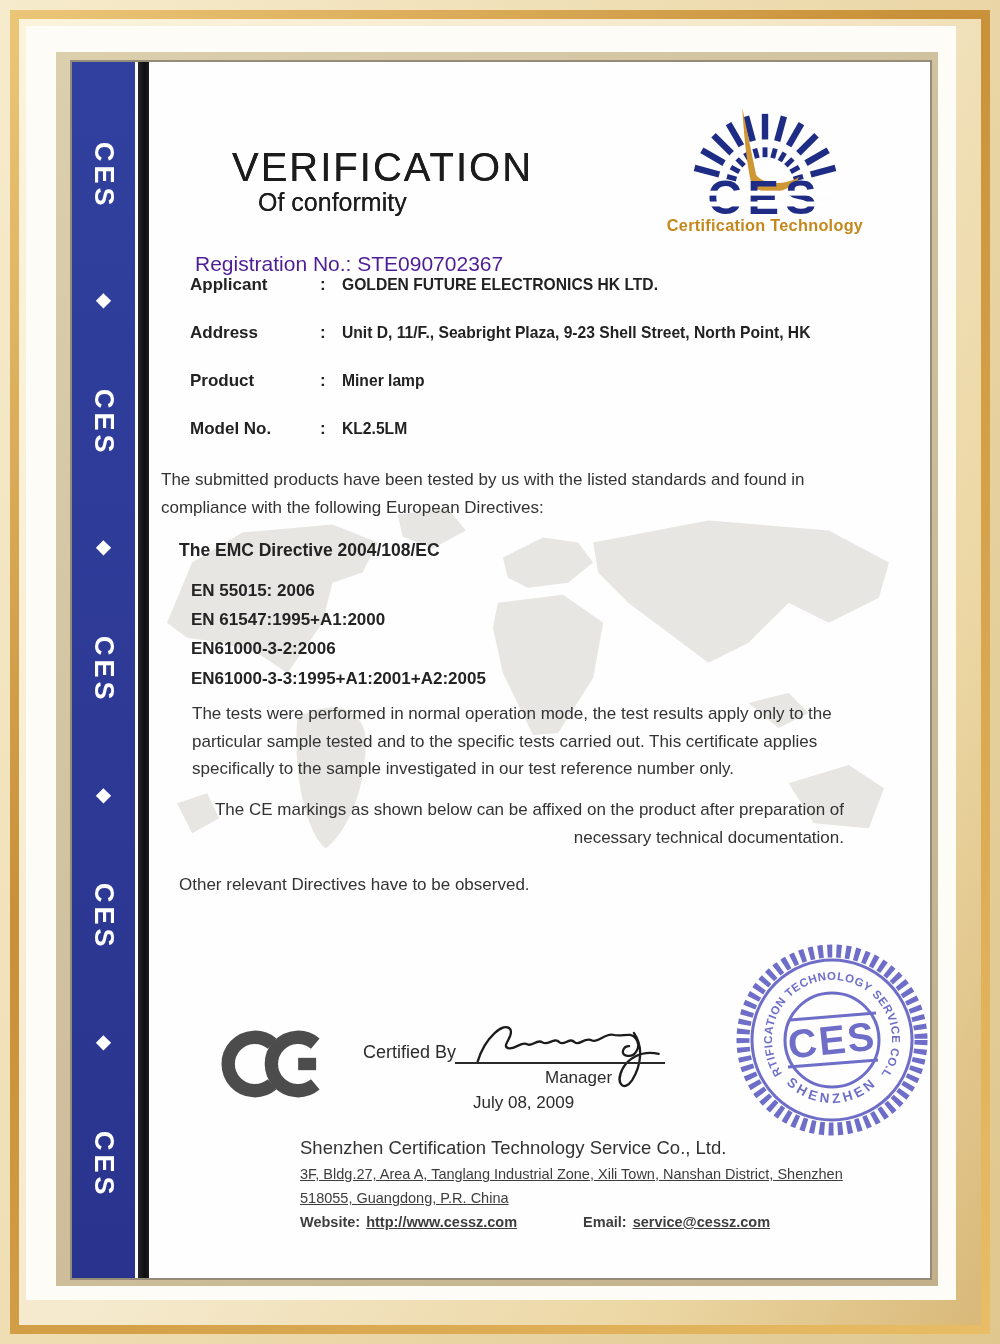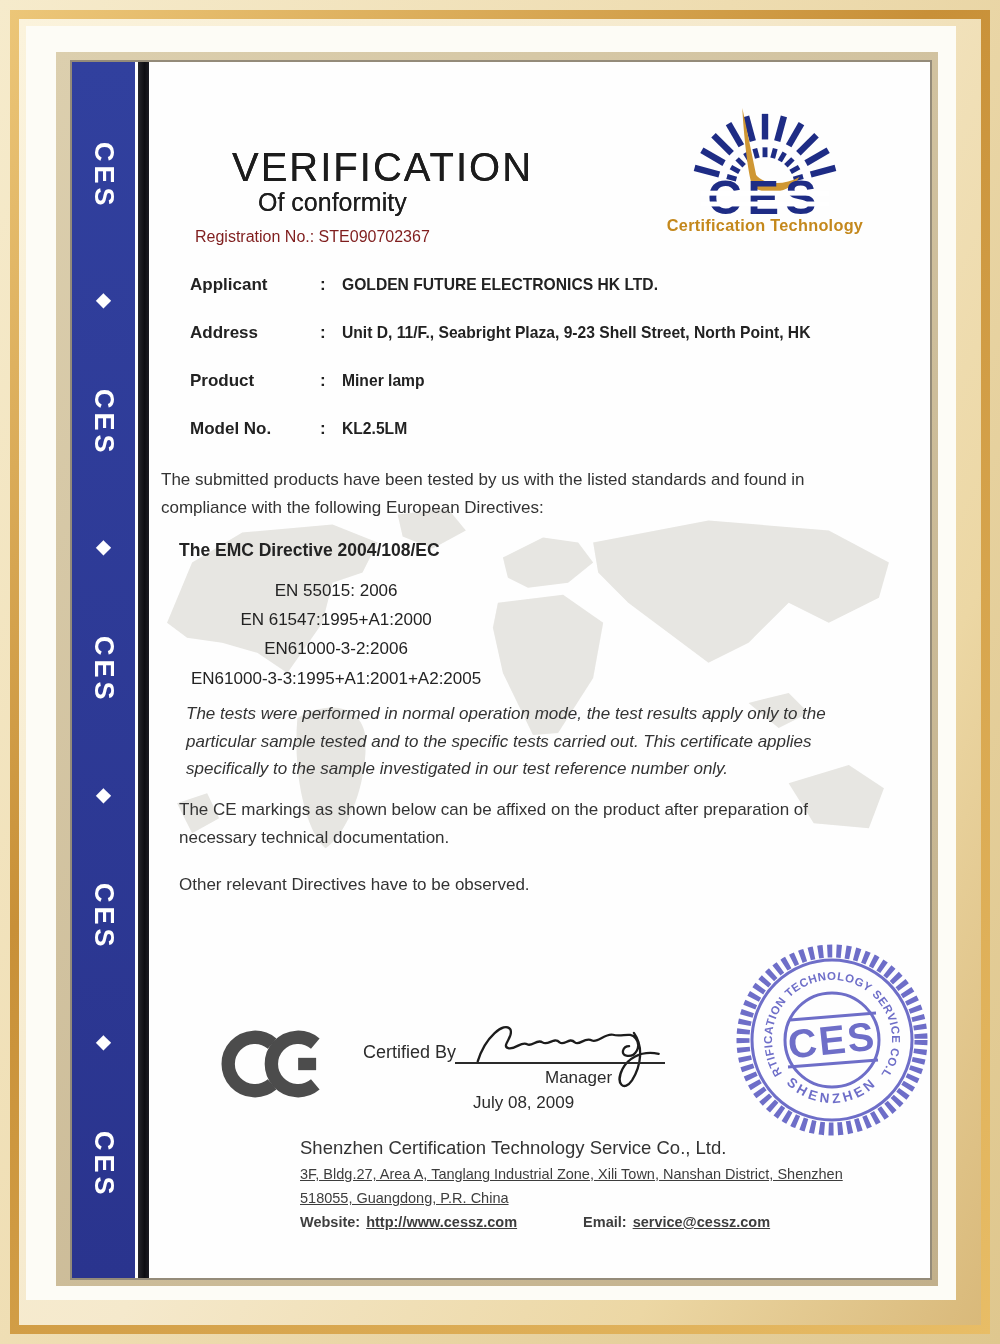--- a/index.html
+++ b/index.html
@@ -19,28 +19,28 @@
          background:linear-gradient(180deg,#31409e,#2a348e);
          display:flex;flex-direction:column;justify-content:space-evenly;align-items:center;}
   .strip .ces{writing-mode:vertical-rl;color:#fff;font-size:27px;font-weight:700;letter-spacing:4px;}
   .strip .dia{color:#fff;font-size:20px;line-height:1;}
   .blackband{position:absolute;left:66px;top:0;bottom:0;width:11px;
              background:linear-gradient(90deg,#26262c,#0d0d12 60%,#1b1b22);}
   
   .abs{position:absolute;}
   .title{font-size:40px;letter-spacing:2px;color:#1c1c1c;text-shadow:0 0 .5px #1c1c1c;}
   .subtitle{font-size:25px;color:#1e1e1e;text-shadow:0 0 .4px #1e1e1e;}
-  .reg{font-size:16px;color:#7f1d1d;}
+  .reg{font-size:21px;color:#4c1d95;margin-top:24px;}
   .frow{display:flex;font-size:17px;font-weight:700;color:#222;height:48px;align-items:flex-start;}
   .frow .lab{width:130px;}
   .frow .col{width:22px;}
   .frow .val{white-space:nowrap;transform:scaleX(.92);transform-origin:left top;}
   .para{font-size:17px;line-height:1.62;color:#333;}
   .bold{font-weight:700;color:#232323;}
-  .stdlist div{font-size:17px;font-weight:400;color:#232323;line-height:1.72;text-align:center;}
+  .stdlist div{font-size:17px;font-weight:700;color:#232323;line-height:1.72;}
   .certby{font-size:18px;color:#2c2c2c;}
   .sigline{height:0;border-top:2px solid #2a2a2a;}
   .small{font-size:17px;color:#2c2c2c;}
   .issuer-name{font-size:18.5px;color:#333;}
   .issuer-addr{font-size:14.5px;color:#3d3d3d;white-space:nowrap;text-decoration:underline;}
   .weblink{text-decoration:underline;color:#3d3d3d;}
   .webrow{font-size:14.5px;color:#3d3d3d;}
   .webrow span{margin-right:6px;}
   .gap{display:inline-block;width:54px;}
   .wm{position:absolute;left:75px;top:440px;width:772px;height:432px;}
@@ -147,22 +147,22 @@
     </div>
 
     <div class="abs para" style="left:89px;top:404px;width:668px;">The submitted products have been tested by us with the listed standards and found in compliance with the following European Directives:</div>
     <div class="abs para bold" style="left:107px;top:474px;font-size:17.5px;">The EMC Directive 2004/108/EC</div>
     <div class="abs stdlist" style="left:119px;top:514px;">
       <div>EN 55015: 2006</div>
       <div>EN 61547:1995+A1:2000</div>
       <div>EN61000-3-2:2006</div>
       <div>EN61000-3-3:1995+A1:2001+A2:2005</div>
     </div>
-    <div class="abs para" style="left:114px;top:638px;width:665px;font-style:italic;">The tests were performed in normal operation mode, the test results apply only to the particular sample tested and to the specific tests carried out. This certificate applies specifically to the sample investigated in our test reference number only.</div>
-    <div class="abs para" style="left:107px;top:734px;width:665px;">The CE markings as shown below can be affixed on the product after preparation of necessary technical documentation.</div>
+    <div class="abs para" style="left:120px;top:638px;width:665px;">The tests were performed in normal operation mode, the test results apply only to the particular sample tested and to the specific tests carried out. This certificate applies specifically to the sample investigated in our test reference number only.</div>
+    <div class="abs para" style="left:107px;top:734px;width:665px;text-align:right;">The CE markings as shown below can be affixed on the product after preparation of necessary technical documentation.</div>
     <div class="abs para" style="left:107px;top:809px;width:665px;">Other relevant Directives have to be observed.</div>
 
     <svg class="abs" style="left:148px;top:964px;" width="110" height="76" viewBox="0 0 107 72">
       <g fill="none" stroke="#3d3d3d" stroke-opacity="0.92">
         <path d="M 50.7,16.1 A 26,26 0 1 0 50.7,55.9" stroke-width="13"></path>
         <path d="M 92.7,16.1 A 26,26 0 1 0 92.7,55.9" stroke-width="13"></path>
         <path d="M 76,36 H 93.5" stroke-width="12"></path>
       </g>
     </svg>
 

